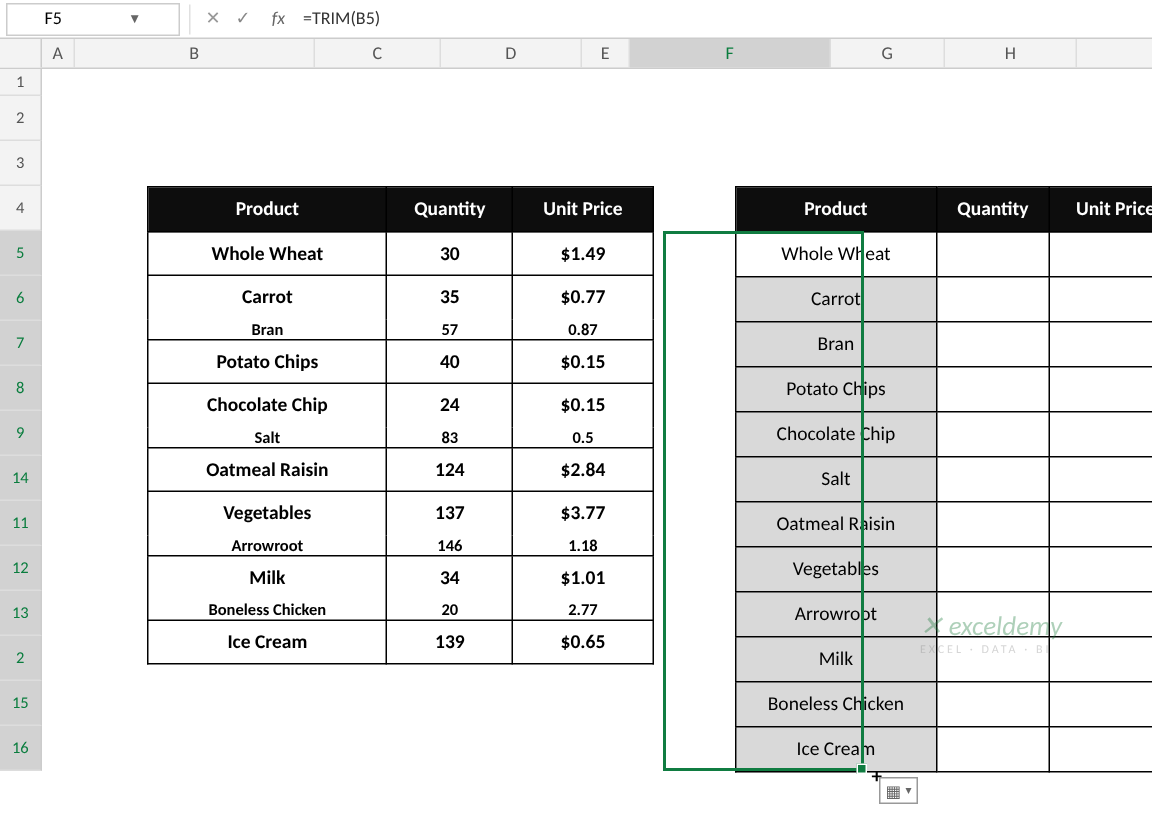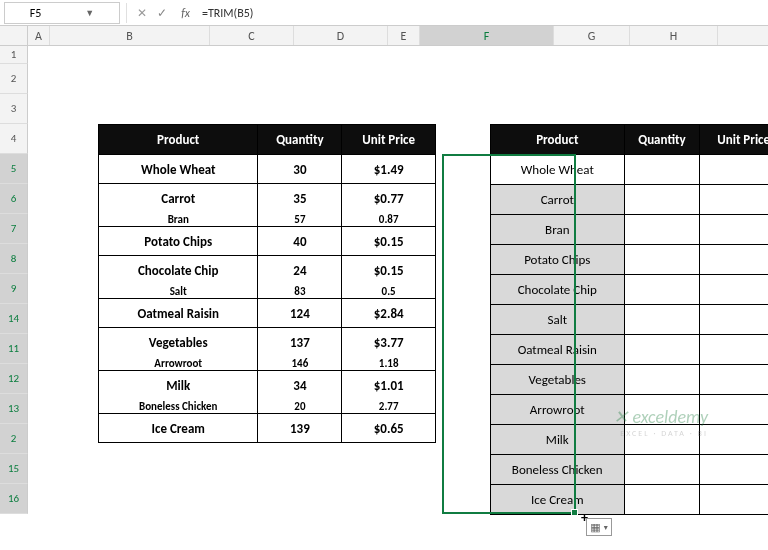--- a/index.html
+++ b/index.html
@@ -57,21 +57,21 @@
 table { border-collapse: collapse; margin-left: 48px; }
 
 .sel-border { position: absolute; left: 414px; top: 108px; width: 134px; height: 360px; border: 2px solid #107c41; pointer-events: none; }
 .fill-handle { position: absolute; right: -4px; bottom: -4px; width: 7px; height: 7px; background: #107c41; border: 1px solid #fff; }
 .fill-cursor { position: absolute; right: -14px; bottom: -14px; font-size: 14px; color: #000; font-weight: bold; }
 .autofill-opts { position: absolute; left: 558px; top: 472px; width: 26px; height: 18px; border: 1px solid #999; background: #fff; display: flex; align-items: center; justify-content: center; gap: 1px; font-size: 9px; color: #666; }
 .autofill-opts::before { content: "▦"; font-size: 11px; }
 .autofill-opts::after { content: "▾"; font-size: 8px; margin-left: 2px; }
 
 .watermark { position: absolute; right: 60px; bottom: 76px; opacity: 0.35; font-size: 18px; color: #1a7a3a; font-style: italic; font-family: Georgia, serif; }
-.watermark .sub { font-size: 8px; letter-spacing: 2px; color: #888; font-style: normal; display: block; text-align: right; }
+.watermark .sub { font-size: 8px; letter-spacing: 2px; color: #888; font-style: normal; display: block; }
 </style>
 </head>
 <body>
 
 <div class="formula-bar">
   <div class="name-box">
     <span>F5</span>
     <span class="name-box-dd">▼</span>
   </div>
   <div class="fb-sep"></div>

